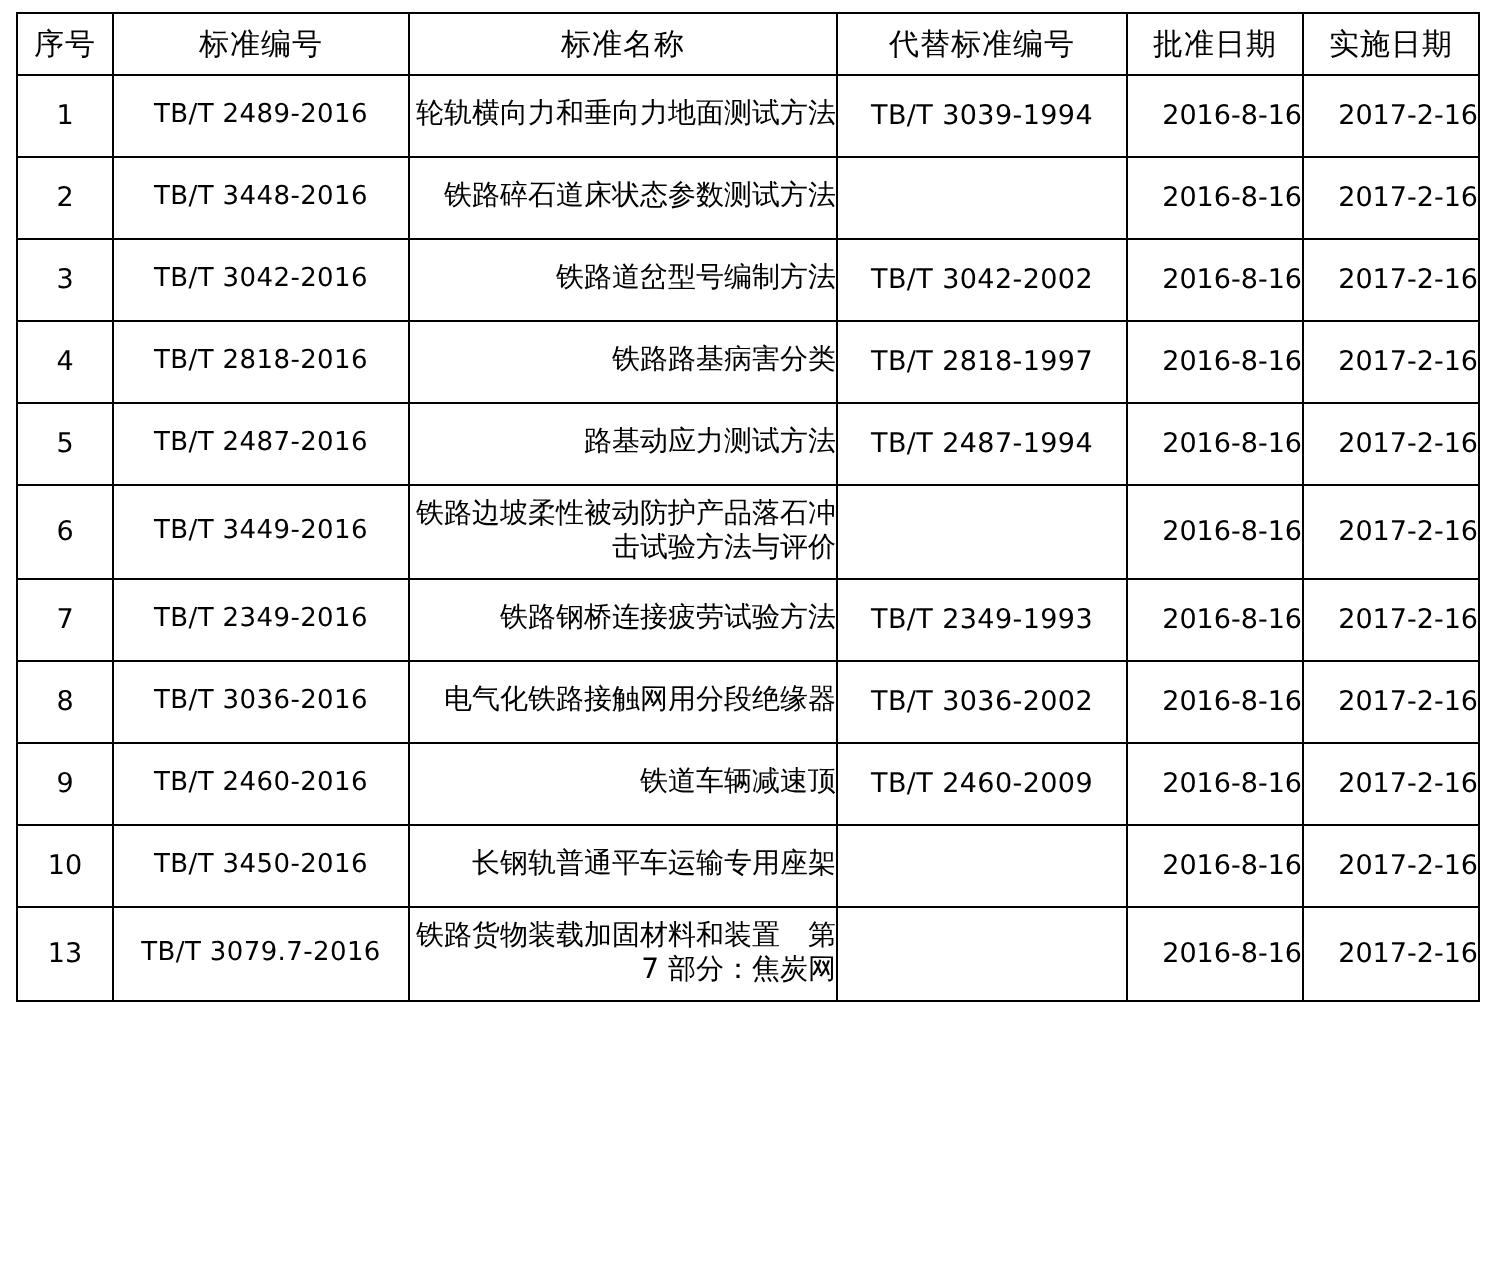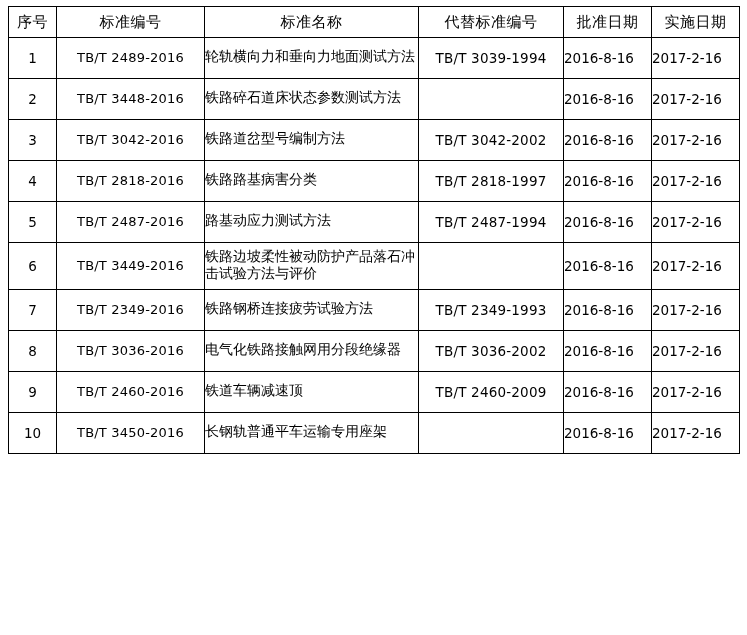--- a/index.html
+++ b/index.html
@@ -52,35 +52,34 @@
   td.seq {
     text-align: center;
     font-size: 13.5px;
   }
   td.code {
     text-align: center;
     font-size: 13px;
     letter-spacing: 0.2px;
   }
   td.name {
-    text-align: left;
+    text-align: right;
     font-size: 14px;
     padding: 3px 6px 3px 7px;
-    font-family: Liberation Mono, monospace;
   }
   td.repl {
     text-align: center;
     font-size: 13.5px;
     letter-spacing: 0.2px;
   }
   td.repl .line2 {
     display: block;
   }
   td.date {
-    text-align: left;
+    text-align: right;
     font-size: 13.5px;
   }
   tbody tr { height: 41px; }
   tbody tr.tall { height: 47px; }
   .nowrap { white-space: nowrap; }
 </style>
 </head>
 <body>
 
 <div class="sheet">
@@ -177,15 +176,23 @@
         <td class="date nowrap">2017-2-16</td>
       </tr>
       <tr>
         <td class="seq">10</td>
         <td class="code nowrap">TB/T 3450-2016</td>
         <td class="name">长钢轨普通平车运输专用座架</td>
         <td class="repl nowrap"></td>
         <td class="date nowrap">2016-8-16</td>
         <td class="date nowrap">2017-2-16</td>
       </tr>
+      <tr class="tall">
+        <td class="seq">13</td>
+        <td class="code nowrap">TB/T 3079.7-2016</td>
+        <td class="name">铁路货物装载加固材料和装置　第 7 部分：焦炭网</td>
+        <td class="repl nowrap"></td>
+        <td class="date nowrap">2016-8-16</td>
+        <td class="date nowrap">2017-2-16</td>
+      </tr>
     </tbody>
   </table>
 </div>
 
 </body></html>

